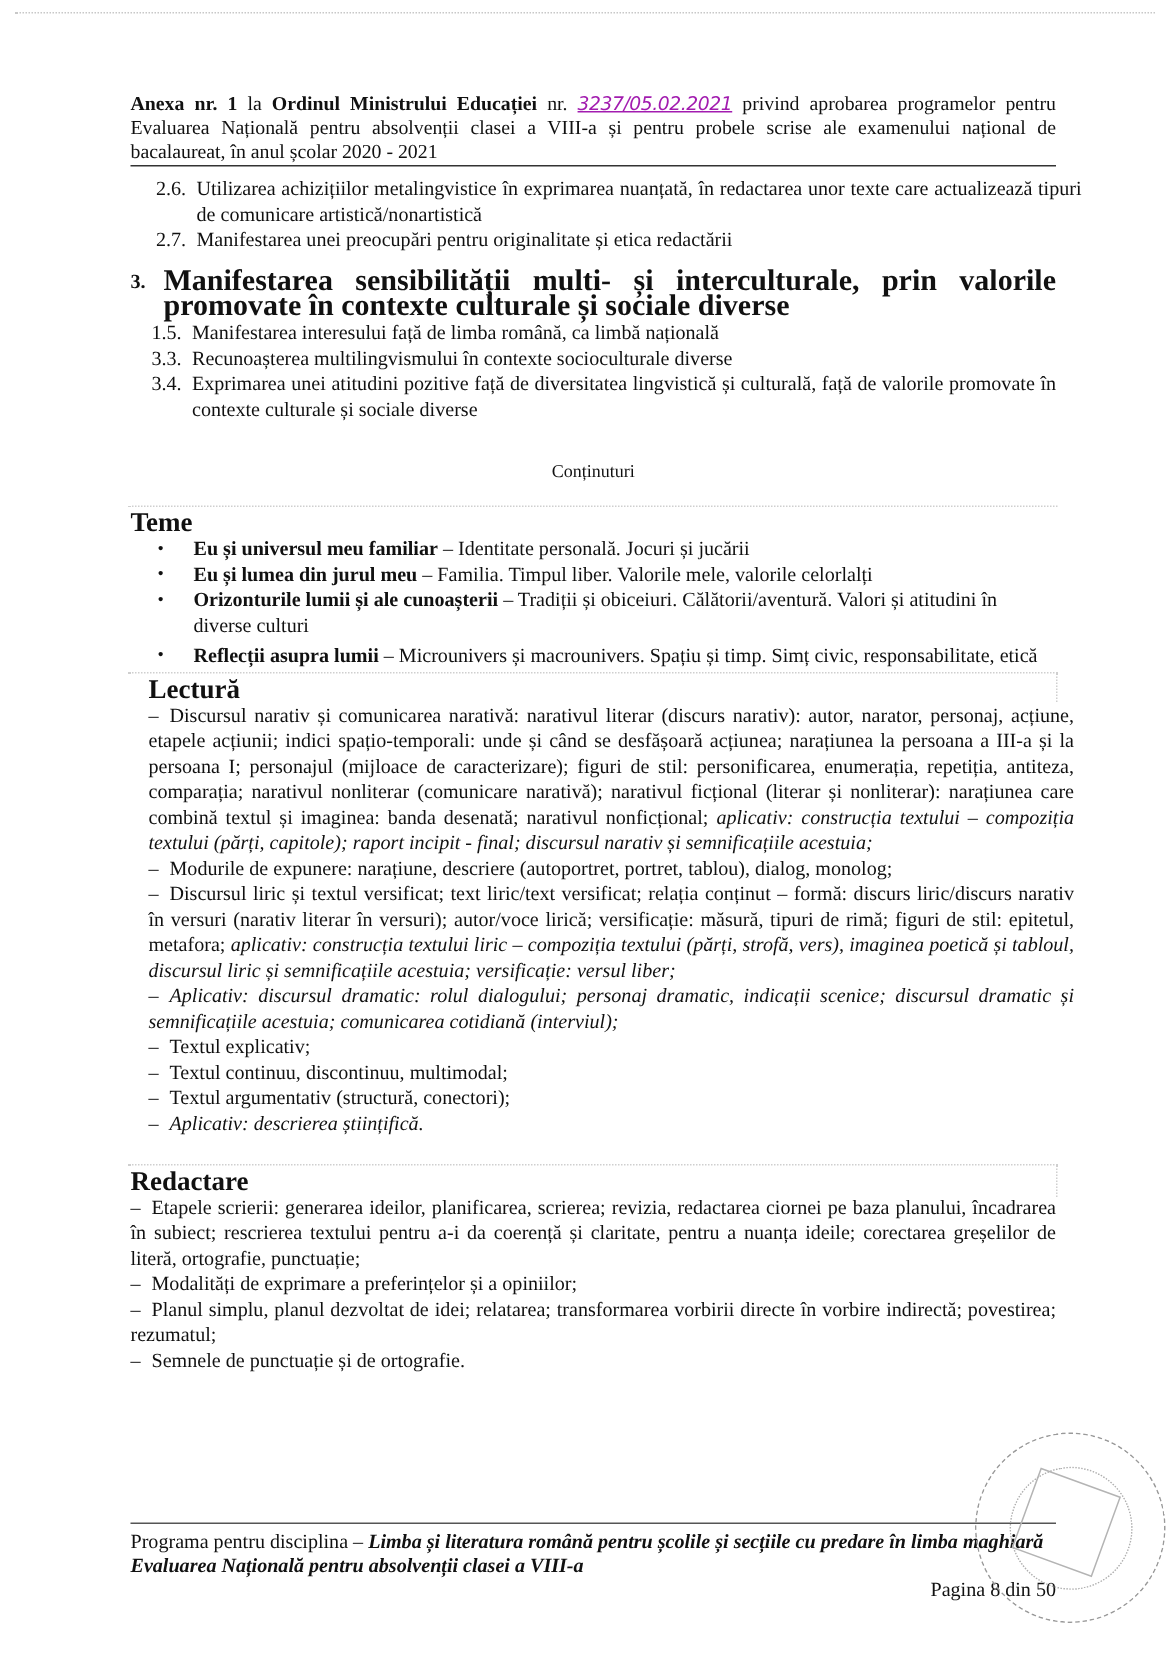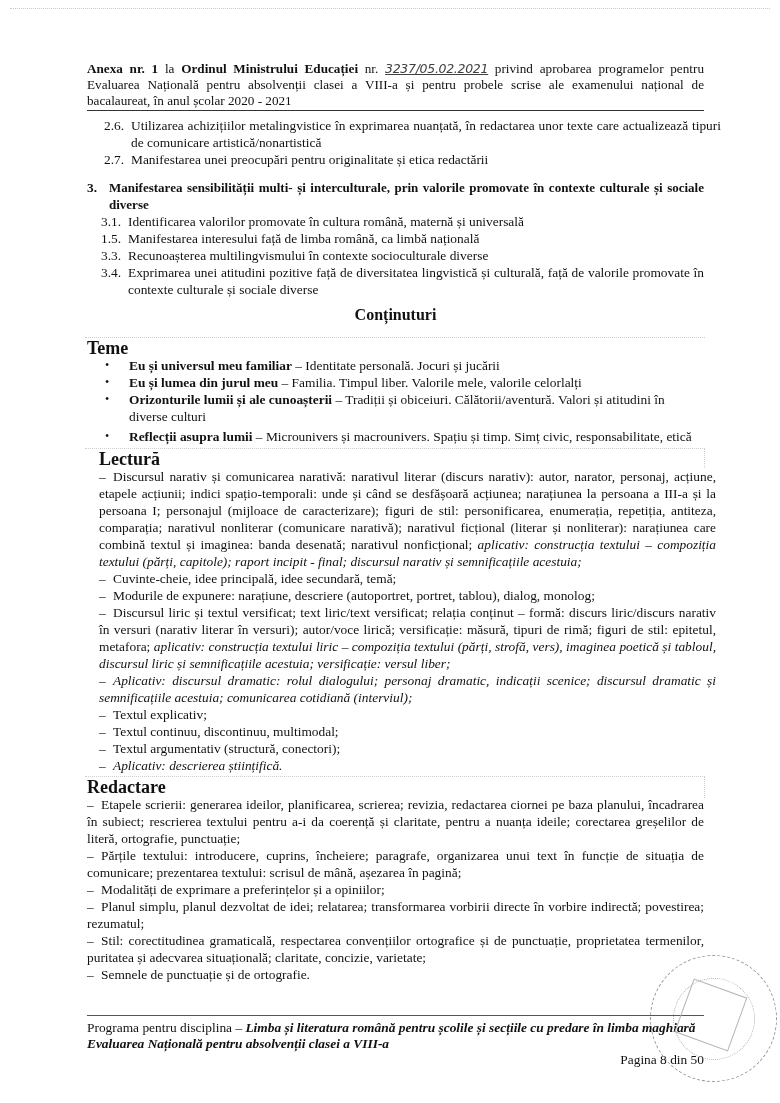--- a/index.html
+++ b/index.html
@@ -13,34 +13,34 @@
     border-top: 1px dotted #c8c8c8;
   }
   .page { position: absolute; left: 87px; top: 0; width: 617px; }
   .header {
     position: absolute; left: 0; top: 61px; width: 617px;
     text-align: justify; line-height: 16px; font-size: 13.2px;
   }
   .header b { font-weight: bold; }
   .hand {
     font-family: "DejaVu Sans", sans-serif; font-style: italic; font-size: 12.5px;
-    text-decoration: underline; letter-spacing: -0.3px; color: #404040;
+    text-decoration: underline; letter-spacing: -0.3px; color: #a21caf;
   }
   .header-rule {
     position: absolute; left: 0; top: 110px; width: 617px; height: 0;
     border-top: 1.3px solid #333;
   }
   .block { position: absolute; left: 0; width: 617px; }
   .num-item { display: flex; justify-content: space-between; }
   .num-item .n { width: 27px; flex: none; }
   .num-item .t { flex: 1; text-align: justify; }
   .lvl2 { padding-left: 17px; }
   .lvl1 .n { width: 22px; }
   .lvl1 .t { font-weight: bold; }
-  .center-title { text-align: center; font-weight: bold; font-size: 16px; }
+  .center-title { text-align: center; font-weight: normal; font-size: 12px; }
   .sec-title { font-weight: bold; font-size: 18px; }
   .dotted-sec {
     position: absolute; left: -2px; width: 620px; height: 0;
     border-top: 1px dotted #cfcfcf;
   }
   .dotted-side {
     position: absolute; width: 0; border-left: 1px dotted #cfcfcf;
   }
   ul.themes { list-style: none; margin: 0; padding: 0 0 0 18px; }
   ul.themes li { display: flex; }
@@ -87,27 +87,23 @@
     </div>
     <div class="num-item">
       <span class="n">2.7.</span>
       <span class="t">Manifestarea unei preocupări pentru originalitate și etica redactării</span>
     </div>
   </div>
 
   <div class="block" style="top:179px;">
     <div class="num-item lvl1">
       <span class="n" style="font-weight:bold;">3.</span>
-      <span class="t" style="font-size:13px;">Manifestarea sensibilității multi- și interculturale, prin valorile promovate în contexte culturale și sociale diverse</span>
+      <span class="t" style="font-size:20px;">Manifestarea sensibilității multi- și interculturale, prin valorile promovate în contexte culturale și sociale diverse</span>
     </div>
     <div class="lvl2" style="padding-left:14px;">
-      <div class="num-item">
-          <span class="n">3.1.</span>
-          <span class="t">Identificarea valorilor promovate în cultura română, maternă și universală</span>
-        </div>
       <div class="num-item">
           <span class="n">1.5.</span>
           <span class="t">Manifestarea interesului față de limba română, ca limbă națională</span>
         </div>
       <div class="num-item">
           <span class="n">3.3.</span>
           <span class="t">Recunoașterea multilingvismului în contexte socioculturale diverse</span>
         </div>
       <div class="num-item">
           <span class="n">3.4.</span>
@@ -139,39 +135,36 @@
           <span class="t"><b>Reflecții asupra lumii</b><span> – Microunivers și macrounivers. Spațiu și timp. Simț civic, responsabilitate, etică</span></span>
         </li>
     </ul>
   </div>
 
   <div class="dotted-sec" style="top:448px;"></div>
   <div class="dotted-side" style="left:617px; top:448px; height:20px;"></div>
   <div class="block" style="top:451px;margin-left:12px;">
     <div class="sec-title">Lectură</div>
     <div class="dash-item"><span class="d">–</span><span>Discursul narativ și comunicarea narativă: narativul literar (discurs narativ): autor, narator, personaj, acțiune, etapele acțiunii; indici spațio-temporali: unde și când se desfășoară acțiunea; narațiunea la persoana a III-a și la persoana I; personajul (mijloace de caracterizare); figuri de stil: personificarea, enumerația, repetiția, antiteza, comparația; narativul nonliterar (comunicare narativă); narativul ficțional (literar și nonliterar): narațiunea care combină textul și imaginea: banda desenată; narativul nonficțional; </span><i>aplicativ: construcția textului – compoziția textului (părți, capitole); raport incipit - final; discursul narativ și semnificațiile acestuia;</i></div>
-    <div class="dash-item"><span class="d">–</span><span>Cuvinte-cheie, idee principală, idee secundară, temă;</span></div>
     <div class="dash-item"><span class="d">–</span><span>Modurile de expunere: narațiune, descriere (autoportret, portret, tablou), dialog, monolog;</span></div>
     <div class="dash-item"><span class="d">–</span><span>Discursul liric și textul versificat; text liric/text versificat; relația conținut – formă: discurs liric/discurs narativ în versuri (narativ literar în versuri); autor/voce lirică; versificație: măsură, tipuri de rimă; figuri de stil: epitetul, metafora; </span><i>aplicativ: construcția textului liric – compoziția textului (părți, strofă, vers), imaginea poetică și tabloul, discursul liric și semnificațiile acestuia; versificație: versul liber;</i></div>
     <div class="dash-item"><span class="d">–</span><i>Aplicativ: discursul dramatic: rolul dialogului; personaj dramatic, indicații scenice; discursul dramatic și semnificațiile acestuia; comunicarea cotidiană (interviul);</i></div>
     <div class="dash-item"><span class="d">–</span><span>Textul explicativ;</span></div>
     <div class="dash-item"><span class="d">–</span><span>Textul continuu, discontinuu, multimodal;</span></div>
     <div class="dash-item"><span class="d">–</span><span>Textul argumentativ (structură, conectori);</span></div>
     <div class="dash-item"><span class="d">–</span><i>Aplicativ: descrierea științifică.</i></div>
   </div>
 
   <div class="dotted-sec" style="top:776px;"></div>
   <div class="dotted-side" style="left:617px; top:776px; height:22px;"></div>
   <div class="block" style="top:779px;">
     <div class="sec-title">Redactare</div>
     <div class="dash-item"><span class="d">–</span><span>Etapele scrierii: generarea ideilor, planificarea, scrierea; revizia, redactarea ciornei pe baza planului, încadrarea în subiect; rescrierea textului pentru a-i da coerență și claritate, pentru a nuanța ideile; corectarea greșelilor de literă, ortografie, punctuație;</span></div>
-    <div class="dash-item"><span class="d">–</span><span>Părțile textului: introducere, cuprins, încheiere; paragrafe, organizarea unui text în funcție de situația de comunicare; prezentarea textului: scrisul de mână, așezarea în pagină;</span></div>
     <div class="dash-item"><span class="d">–</span><span>Modalități de exprimare a preferințelor și a opiniilor;</span></div>
     <div class="dash-item"><span class="d">–</span><span>Planul simplu, planul dezvoltat de idei; relatarea; transformarea vorbirii directe în vorbire indirectă; povestirea; rezumatul;</span></div>
-    <div class="dash-item"><span class="d">–</span><span>Stil: corectitudinea gramaticală, respectarea convențiilor ortografice și de punctuație, proprietatea termenilor, puritatea și adecvarea situațională; claritate, concizie, varietate;</span></div>
     <div class="dash-item"><span class="d">–</span><span>Semnele de punctuație și de ortografie.</span></div>
   </div>
 
   <div class="footer-rule"></div>
   <div class="footer">
     <div><span>Programa pentru disciplina – </span><b><i>Limba și literatura română pentru școlile și secțiile cu predare în limba maghiară</i></b></div>
     <div><b><i>Evaluarea Națională pentru absolvenții clasei a VIII-a</i></b></div>
     <div class="page-no">Pagina 8 din 50</div>
   </div>
 </div>

